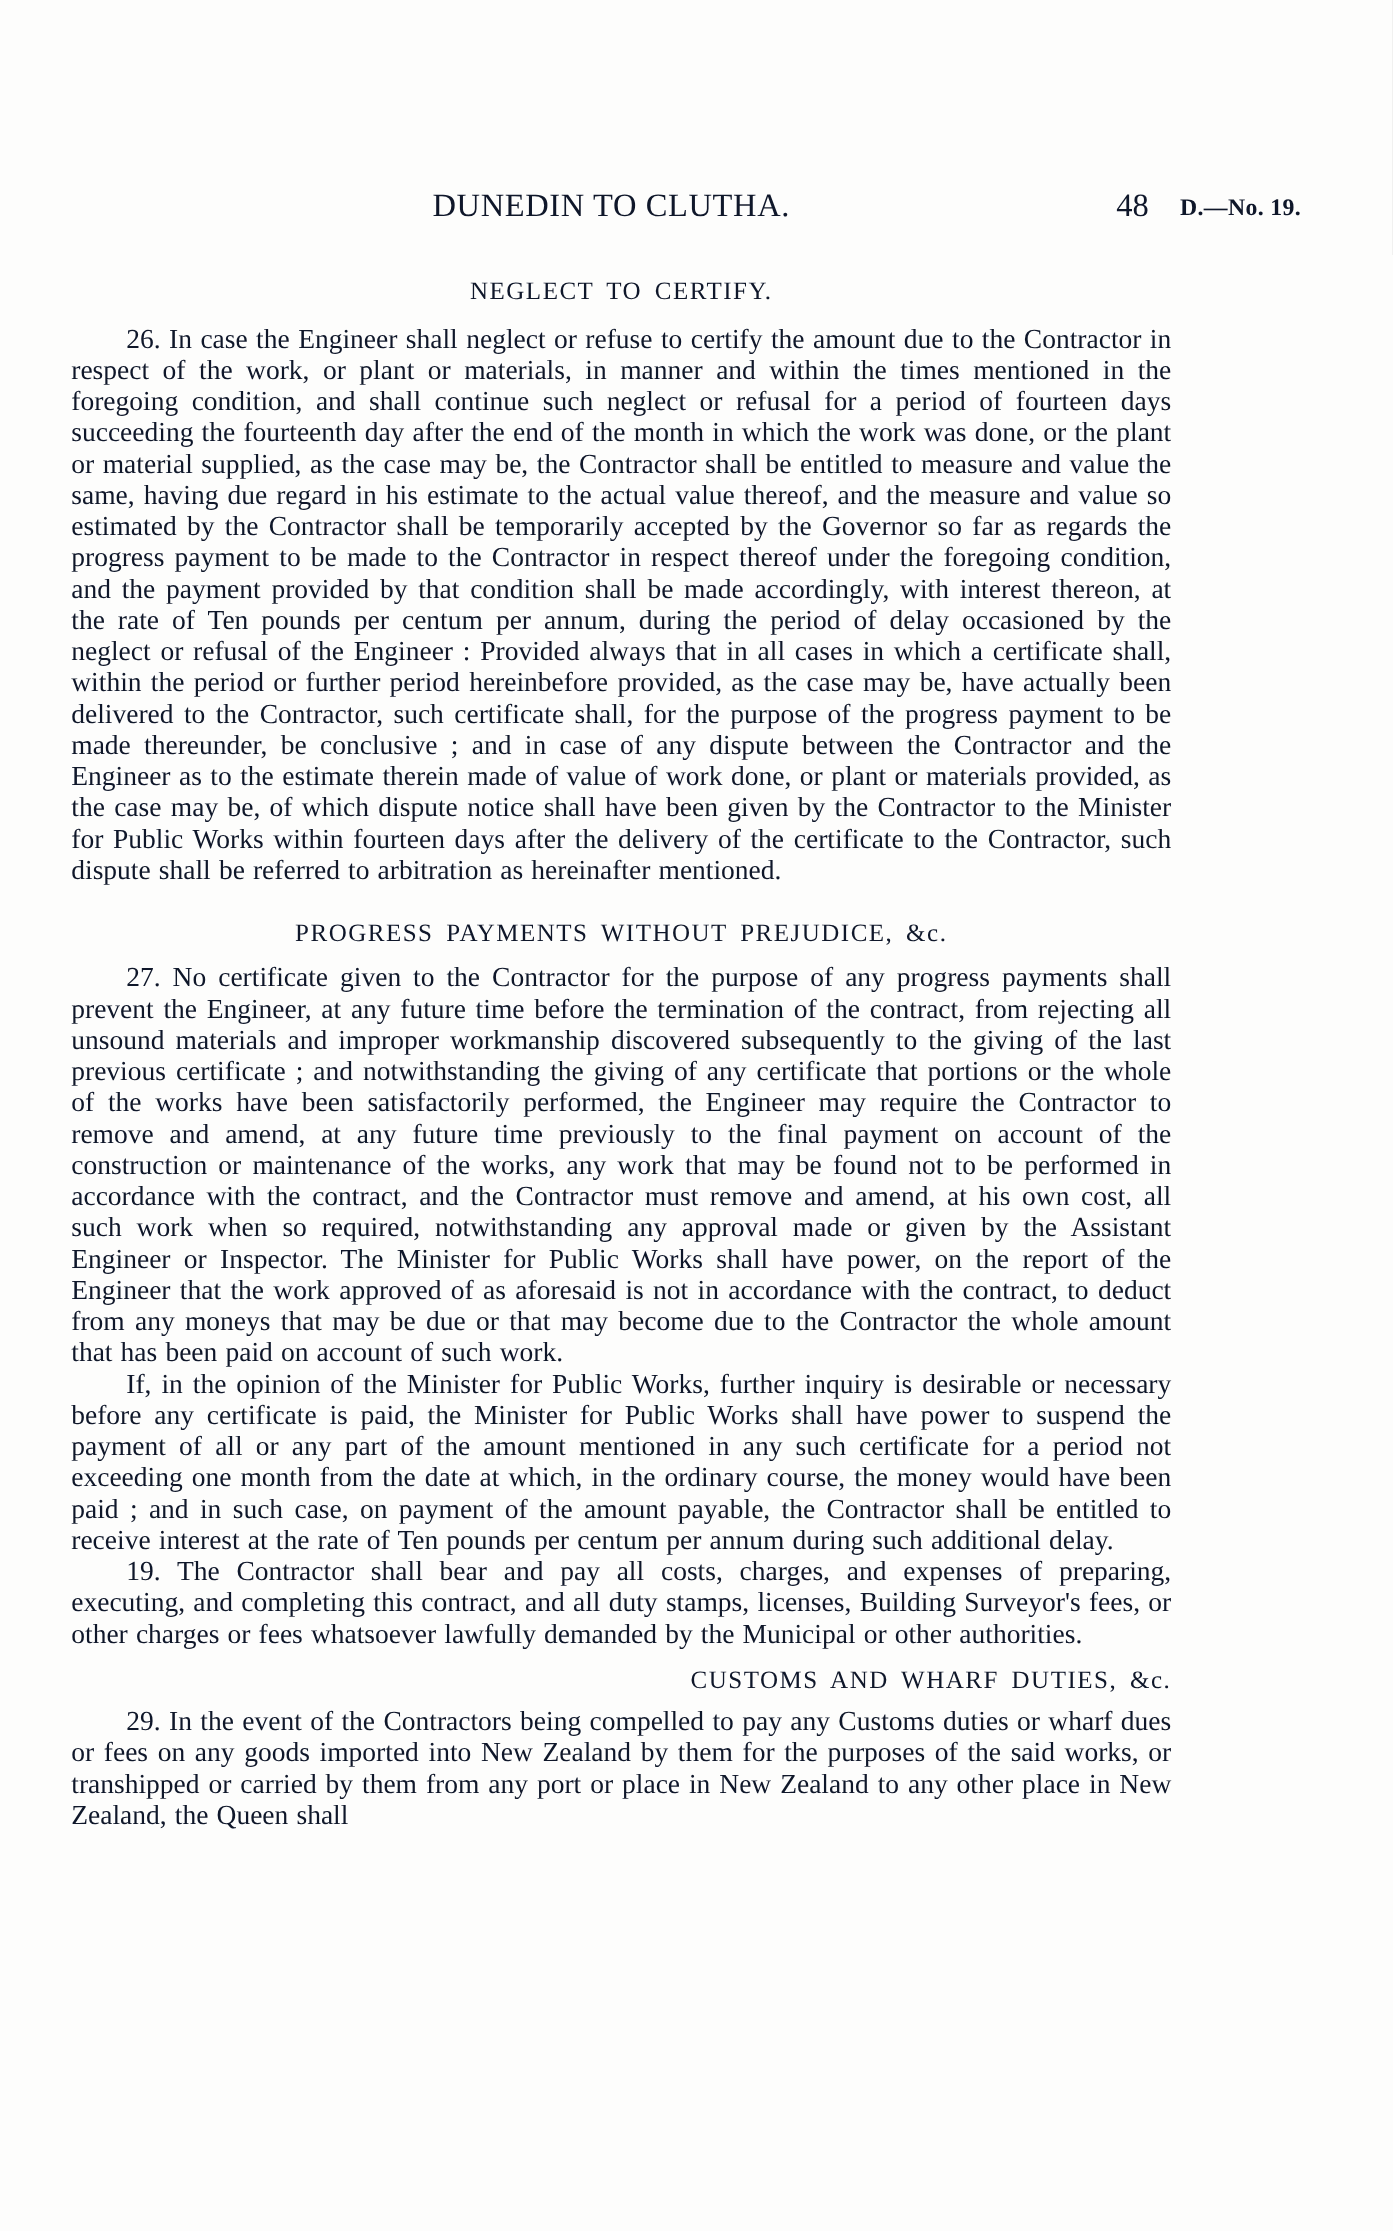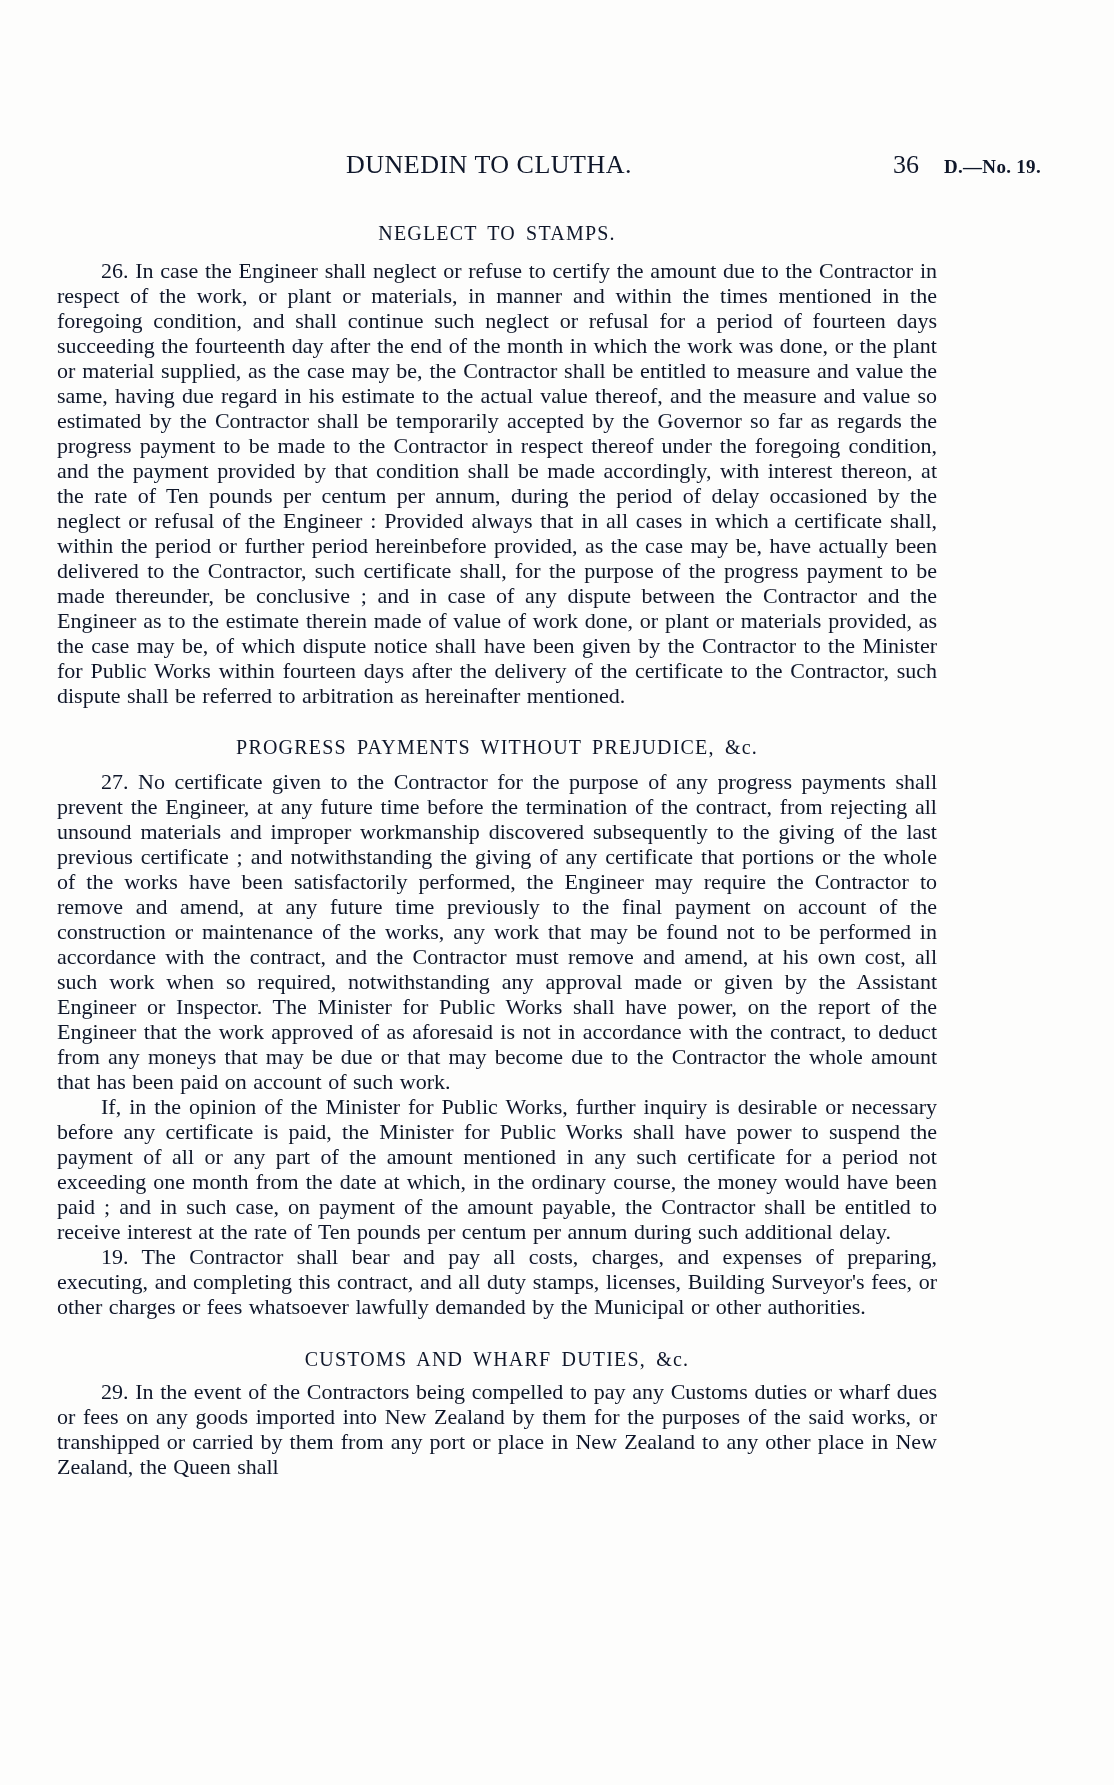--- a/index.html
+++ b/index.html
@@ -55,45 +55,45 @@
     text-align: center;
     font-size: 20px;
     font-weight: normal;
     letter-spacing: 1.2px;
     word-spacing: 4px;
     white-space: nowrap;
   }
   .section-heading.h-neglect  { margin: 0 0 13px; }
   .section-heading.h-progress { margin: 28px 0 10px; }
   .section-heading.h-stamps   { margin: 4px 0 6px; }
-  .section-heading.h-customs  { margin: 29px 0 8px; }
+  .section-heading.h-customs  { margin: 14px 0 8px; text-align: right; }
   .para {
     margin: 0;
     font-size: 22px;
     line-height: 25px;
     text-align: justify;
     text-indent: 44px;
     word-spacing: 1px;
   }
 </style>
 </head>
 <body>
 
 <div class="page">
 
   <div class="running-title">DUNEDIN TO CLUTHA.</div>
 
-  <div class="page-number">36</div>
+  <div class="page-number">48</div>
 
   <div class="series-number">D.—No. 19.</div>
 
   <div class="text-block">
 
     <section>
-      <h2 class="section-heading h-neglect">NEGLECT TO STAMPS.</h2>
+      <h2 class="section-heading h-neglect">NEGLECT TO CERTIFY.</h2>
       <p class="para">26. In case the Engineer shall neglect or refuse to certify the amount due to the Contractor in respect of the work, or plant or materials, in manner and within the times mentioned in the foregoing condition, and shall continue such neglect or refusal for a period of fourteen days succeeding the fourteenth day after the end of the month in which the work was done, or the plant or material supplied, as the case may be, the Contractor shall be entitled to measure and value the same, having due regard in his estimate to the actual value thereof, and the measure and value so estimated by the Contractor shall be temporarily accepted by the Governor so far as regards the progress payment to be made to the Contractor in respect thereof under the foregoing condition, and the payment provided by that condition shall be made accordingly, with interest thereon, at the rate of Ten pounds per centum per annum, during the period of delay occasioned by the neglect or refusal of the Engineer :  Provided always that in all cases in which a certificate shall, within the period or further period hereinbefore provided, as the case may be, have actually been delivered to the Contractor, such certificate shall, for the purpose of the progress payment to be made thereunder, be conclusive ; and in case of any dispute between the Contractor and the Engineer as to the estimate therein made of value of work done, or plant or materials provided, as the case may be, of which dispute notice shall have been given by the Contractor to the Minister for Public Works within fourteen days after the delivery of the certificate to the Contractor, such dispute shall be referred to arbitration as hereinafter mentioned.</p>
     </section>
 
     <section>
       <h2 class="section-heading h-progress">PROGRESS PAYMENTS WITHOUT PREJUDICE, &amp;c.</h2>
       <p class="para">27. No certificate given to the Contractor for the purpose of any progress payments shall prevent the Engineer, at any future time before the termination of the contract, from rejecting all unsound materials and improper workmanship discovered subsequently to the giving of the last previous certificate ; and notwithstanding the giving of any certificate that portions or the whole of the works have been satisfactorily performed, the Engineer may require the Contractor to remove and amend, at any future time previously to the final payment on account of the construction or maintenance of the works, any work that may be found not to be performed in accordance with the contract, and the Contractor must remove and amend, at his own cost, all such work when so required, notwithstanding any approval made or given by the Assistant Engineer or Inspector.  The Minister for Public Works shall have power, on the report of the Engineer that the work approved of as aforesaid is not in accordance with the contract, to deduct from any moneys that may be due or that may become due to the Contractor the whole amount that has been paid on account of such work.</p>
       <p class="para">If, in the opinion of the Minister for Public Works, further inquiry is desirable or necessary before any certificate is paid, the Minister for Public Works shall have power to suspend the payment of all or any part of the amount mentioned in any such certificate for a period not exceeding one month from the date at which, in the ordinary course, the money would have been paid ; and in such case, on payment of the amount payable, the Contractor shall be entitled to receive interest at the rate of Ten pounds per centum per annum during such additional delay.</p>
     </section>
 
     <section>

